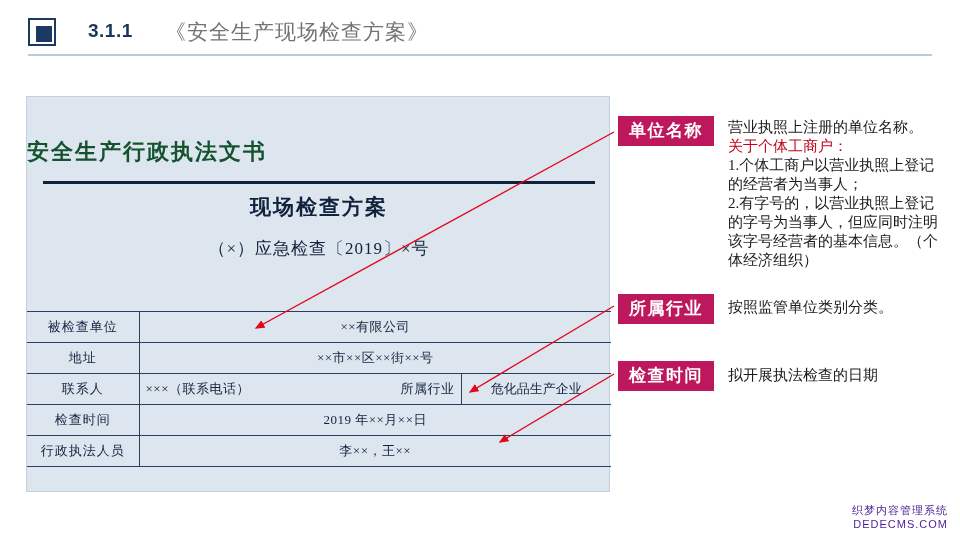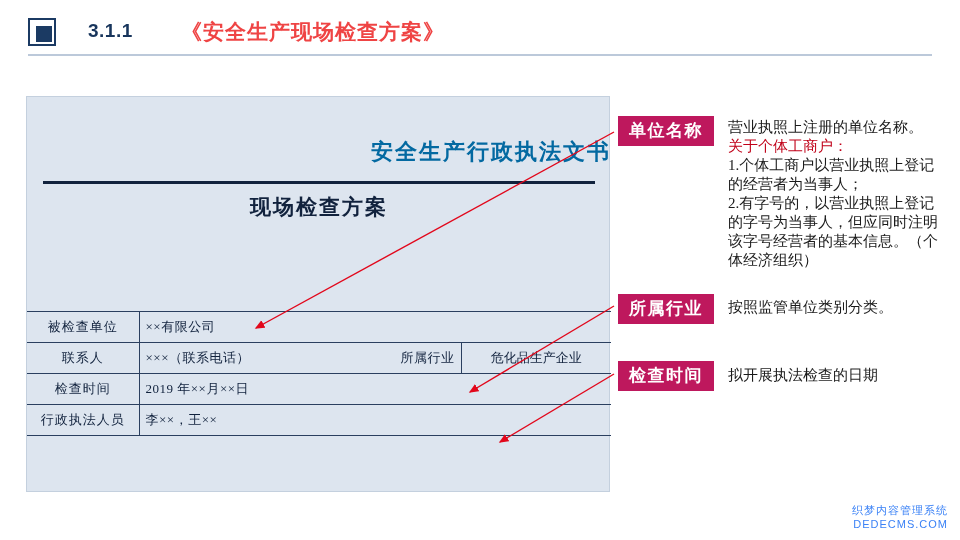--- a/index.html
+++ b/index.html
@@ -41,24 +41,23 @@
     left: 88px; top: 20px;
     font-size: 19px;
     font-weight: bold;
     color: #18355c;
     letter-spacing: 0.5px;
   }
   .header-title {
     position: absolute;
     left: 165px; top: 18px;
     font-size: 21px;
-    font-weight: bold;
-    color: #ef4444;
+    font-weight: normal;
+    color: #737373;
     letter-spacing: 1px;
-    margin-left: 16px;
   }
   .header-rule {
     position: absolute;
     left: 28px; top: 54px;
     width: 904px; height: 2px;
     background: #bcc9da;
   }
 
   
   .doc-panel {
@@ -66,25 +65,25 @@
     left: 26px; top: 96px;
     width: 584px; height: 396px;
     background: #dde5ef;
     border: 1px solid #c4d0de;
     box-sizing: border-box;
   }
   .doc-title1 {
     position: absolute;
     left: 0; top: 40px;
     width: 584px;
-    text-align: right;
+    text-align: left;
     font-family: "Liberation Serif", serif;
     font-size: 22px;
     font-weight: bold;
-    color: #0369a1;
+    color: #14532d;
     letter-spacing: 2px;
   }
   .doc-rule-thick {
     position: absolute;
     left: 16px; top: 84px;
     width: 552px; height: 3px;
     background: #11223d;
   }
   .doc-title2 {
     position: absolute;
@@ -123,21 +122,21 @@
     height: 31px;
     padding: 0 6px;
     box-sizing: border-box;
   }
   .form-table td.label {
     width: 112px;
     text-align: center;
     letter-spacing: 1px;
   }
   .form-table td.value {
-    text-align: left;
+    text-align: center;
     letter-spacing: 0.5px;
   }
   .form-table td.inline-value {
     width: 150px;
     text-align: center;
   }
   .form-table tr td:first-child {
     border-left: none;
     margin-top: 32px;
   }
@@ -198,46 +197,51 @@
     left: 0; top: 0;
     width: 960px; height: 540px;
     pointer-events: none;
   }
 
   
   .watermark {
     position: absolute;
     right: 12px; bottom: 10px;
     text-align: right;
-    color: #3b82f6;
+    color: #4c1d95;
     font-family: "Liberation Sans", sans-serif;
   }
   .watermark .wm-cn { font-size: 11px; letter-spacing: 1px; }
   .watermark .wm-en { font-size: 11px; letter-spacing: 1px; }
 </style>
 </head>
 <body>
 
 <div class="header">
   <div class="header-mark"></div>
   <div class="header-number">3.1.1</div>
   <div class="header-title">《安全生产现场检查方案》</div>
   <div class="header-rule"></div>
 </div>
 
 <div class="doc-panel">
   <div class="doc-title1">安全生产行政执法文书</div>
   <div class="doc-rule-thick"></div>
   <div class="doc-title2">现场检查方案</div>
+  <div class="doc-docno">（×）应急检查〔2019〕×号</div>
 
   <table class="form-table">
     <tbody>
         <tr>
       <td class="label">被检查单位</td>
       <td class="value" colspan="2">××有限公司</td>
+    </tr>
+    <tr>
+      <td class="label">地址</td>
+      <td class="value" colspan="2">××市××区××街××号</td>
     </tr>
     <tr>
       <td class="label">联系人</td>
       <td class="value">
         <div class="contact-row-inner">
           <span>×××（联系电话）</span>
           <span>所属行业</span>
         </div>
       </td>
       <td class="inline-value">危化品生产企业</td>

